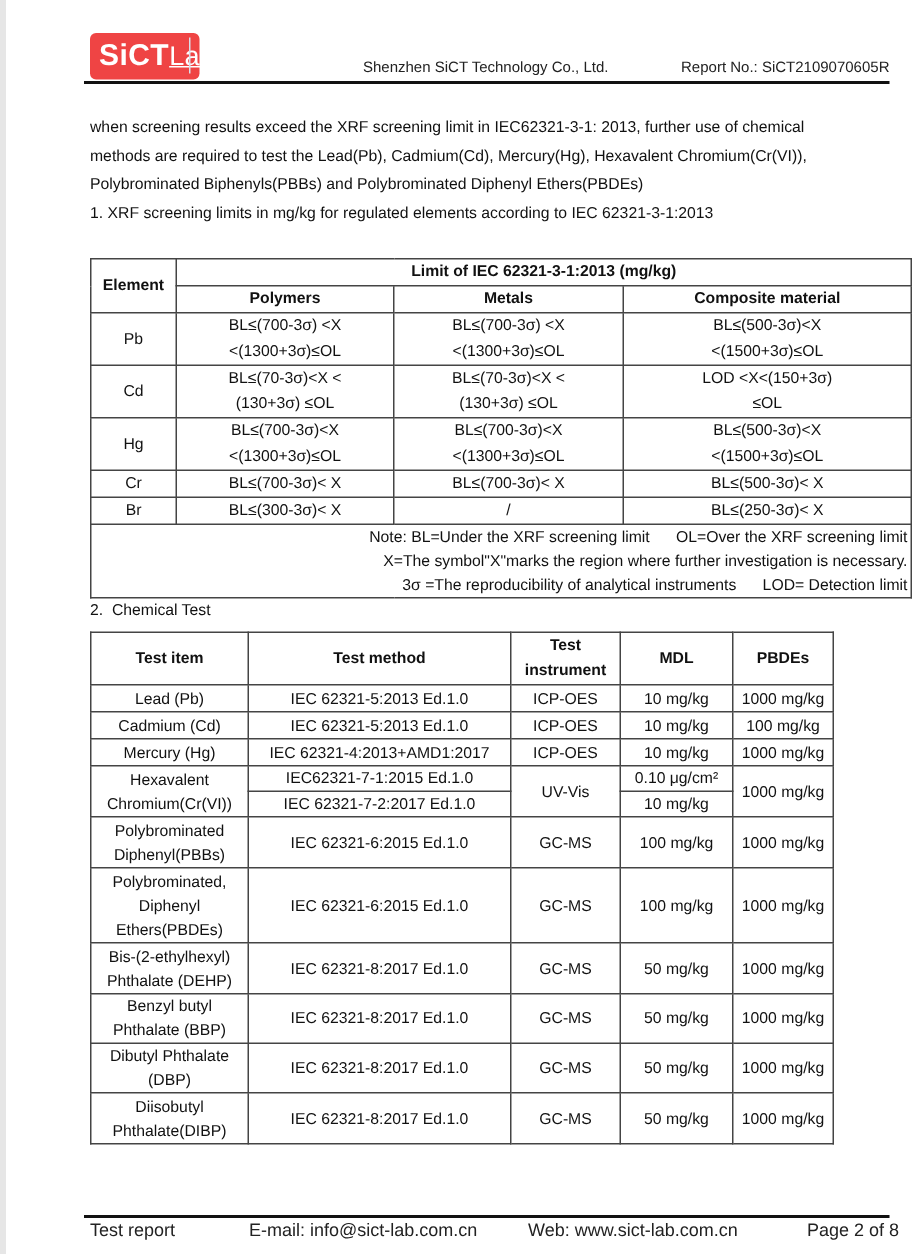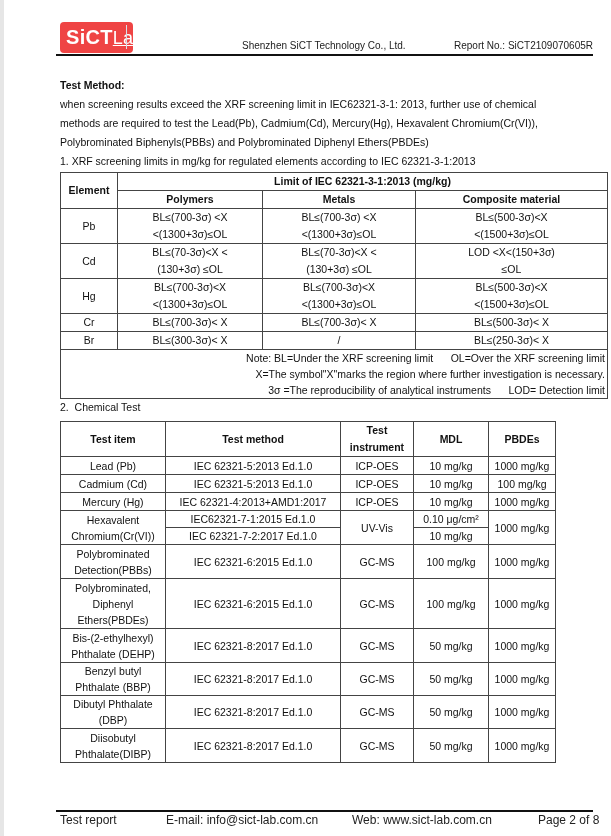--- a/index.html
+++ b/index.html
@@ -31,21 +31,20 @@
 <div class="leftstrip"></div>
 
 <div class="header">
   <div class="logo"><span>SiCT</span><span class="lab">Lab</span><span class="vbar"></span></div>
   <div class="hdr-company">Shenzhen SiCT Technology Co., Ltd.</div>
   <div class="hdr-report">Report No.: SiCT2109070605R</div>
   <div class="hdr-line"></div>
 </div>
 
 <div class="body">
-  <div class="bold">Test Method:</div>
   <div>when screening results exceed the XRF screening limit in IEC62321-3-1: 2013, further use of chemical</div>
   <div>methods are required to test the Lead(Pb), Cadmium(Cd), Mercury(Hg), Hexavalent Chromium(Cr(VI)),</div>
   <div>Polybrominated Biphenyls(PBBs) and Polybrominated Diphenyl Ethers(PBDEs)</div>
   <div>1.  XRF screening limits in mg/kg for regulated elements according to IEC 62321-3-1:2013</div>
 </div>
 
 <table class="t1">
   <tbody>
       <tr>
     <th rowspan="2" style="width:52px">Element</th>
@@ -168,21 +167,21 @@
     <td>0.10 μg/cm²</td>
     <td rowspan="2">1000 mg/kg</td>
   </tr>
   <tr style="height:17px">
     <td>IEC 62321-7-2:2017 Ed.1.0</td>
     <td>10 mg/kg</td>
   </tr>
   <tr style="height:34px">
     <td>
           <div>Polybrominated</div>
-          <div>Detection(PBBs)</div>
+          <div>Diphenyl(PBBs)</div>
         </td>
     <td>IEC 62321-6:2015 Ed.1.0</td>
     <td>GC-MS</td>
     <td>100 mg/kg</td>
     <td>1000 mg/kg</td>
   </tr>
   <tr style="height:50px">
     <td>
           <div>Polybrominated,</div>
           <div>Diphenyl</div>

